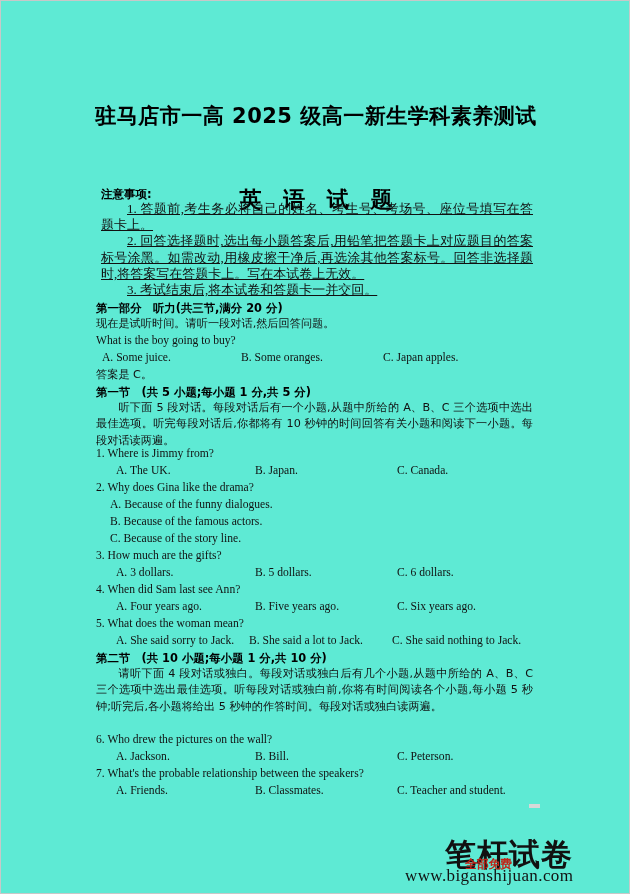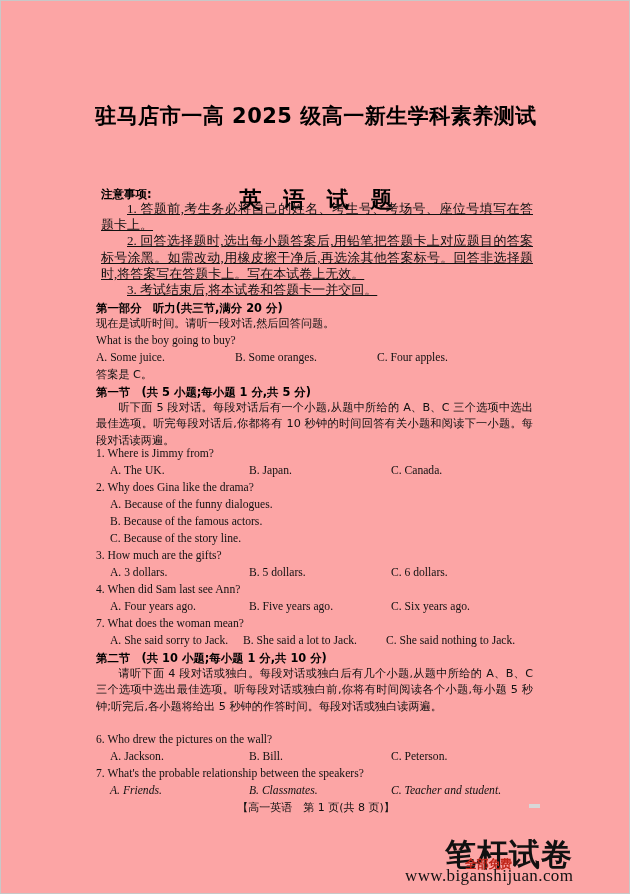--- a/index.html
+++ b/index.html
@@ -8,21 +8,21 @@
     background: #ffffff;
   }
   body {
     font-family: "Liberation Serif", "DejaVu Serif", serif;
     color: #1a1a1a;
   }
   .page {
     position: relative;
     width: 630px;
     height: 894px;
-    background: #fca5a5;
+    background: #5eead4;
     border: 1px solid #c8c8c8;
     box-sizing: border-box;
     overflow: hidden;
   }
   .sheet {
     position: absolute;
     left: 0;
     top: 0;
     width: 630px;
     height: 894px;
@@ -117,20 +117,21 @@
   .opts {
     position: absolute;
     width: 442px;
     height: 14px;
   }
   .opt {
     position: absolute;
     font-size: 11.6px;
     white-space: nowrap;
     color: #111;
+    margin-left: 6px;
   }
   .opt-a { left: 0; }
   .opt-b { left: 139px; }
   .opt-c { left: 281px; }
   
   .opts-tight .opt-a { left: 0; }
   .opts-tight .opt-b { left: 133px; }
   .opts-tight .opt-c { left: 276px; }
 
   
@@ -211,21 +212,21 @@
       <p class="ind2">3. 考试结束后,将本试卷和答题卡一并交回。</p>
     </div>
 
     <div class="ln bold-cn" style="left:95px; top:300px;">第一部分　听力(共三节,满分 20 分)</div>
     <div class="ln cn" style="left:95px; top:316px;">现在是试听时间。请听一段对话,然后回答问题。</div>
     <div class="ln" style="left:95px; top:333px;">What is the boy going to buy?</div>
 
     <div class="opts" style="left:95px; top:350px;">
       <span class="opt opt-a">A. Some juice.</span>
       <span class="opt opt-b">B. Some oranges.</span>
-      <span class="opt opt-c">C. Four apples.</span>
+      <span class="opt opt-c">C. Japan apples.</span>
     </div>
 
     <div class="ln cn" style="left:95px; top:367px;">答案是 C。</div>
 
     <div class="ln bold-cn" style="left:95px; top:384px;">第一节　(共 5 小题;每小题 1 分,共 5 分)</div>
     <div class="para" style="left:95px; top:399px;">听下面 5 段对话。每段对话后有一个小题,从题中所给的 A、B、C 三个选项中选出最佳选项。听完每段对话后,你都将有 10 秒钟的时间回答有关小题和阅读下一小题。每段对话读两遍。</div>
 
     <div class="ln" style="left:95px; top:446px;">1. Where is Jimmy from?</div>
     <div class="opts" style="left:109px; top:463px;">
       <span class="opt opt-a">A. The UK.</span>
@@ -245,45 +246,44 @@
       <span class="opt opt-c">C. 6 dollars.</span>
     </div>
 
     <div class="ln" style="left:95px; top:582px;">4. When did Sam last see Ann?</div>
     <div class="opts" style="left:109px; top:599px;">
       <span class="opt opt-a">A. Four years ago.</span>
       <span class="opt opt-b">B. Five years ago.</span>
       <span class="opt opt-c">C. Six years ago.</span>
     </div>
 
-    <div class="ln" style="left:95px; top:616px;">7. What does the woman mean?</div>
+    <div class="ln" style="left:95px; top:616px;">5. What does the woman mean?</div>
     <div class="opts opts-tight" style="left:109px; top:633px;">
       <span class="opt opt-a">A. She said sorry to Jack.</span>
       <span class="opt opt-b">B. She said a lot to Jack.</span>
       <span class="opt opt-c">C. She said nothing to Jack.</span>
     </div>
 
     <div class="ln bold-cn" style="left:95px; top:650px;">第二节　(共 10 小题;每小题 1 分,共 10 分)</div>
     <div class="para" style="left:95px; top:665px;">请听下面 4 段对话或独白。每段对话或独白后有几个小题,从题中所给的 A、B、C 三个选项中选出最佳选项。听每段对话或独白前,你将有时间阅读各个小题,每小题 5 秒钟;听完后,各小题将给出 5 秒钟的作答时间。每段对话或独白读两遍。</div>
 
     <div class="ln" style="left:95px; top:732px;">6. Who drew the pictures on the wall?</div>
     <div class="opts" style="left:109px; top:749px;">
       <span class="opt opt-a">A. Jackson.</span>
       <span class="opt opt-b">B. Bill.</span>
       <span class="opt opt-c">C. Peterson.</span>
     </div>
 
     <div class="ln" style="left:95px; top:766px;">7. What's the probable relationship between the speakers?</div>
-    <div class="opts" style="left:109px; top:783px;font-style:italic;">
+    <div class="opts" style="left:109px; top:783px;">
       <span class="opt opt-a">A. Friends.</span>
       <span class="opt opt-b">B. Classmates.</span>
       <span class="opt opt-c">C. Teacher and student.</span>
     </div>
 
-    <div class="footer">【高一英语　第 1 页(共 8 页)】</div>
     <div class="faint-mark"></div>
 
     <div class="wm">
       <div class="wm-cn">笔杆试卷</div>
       <div class="wm-free" style="color: rgb(192, 36, 24);">全部免费</div>
       <div class="wm-url">www.biganshijuan.com</div>
     </div>
 
   </div>
 </div>

